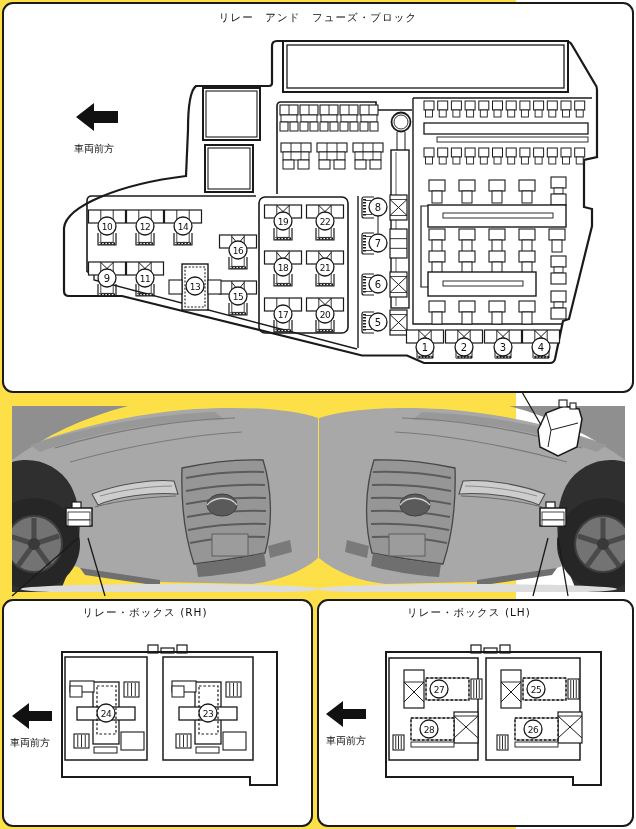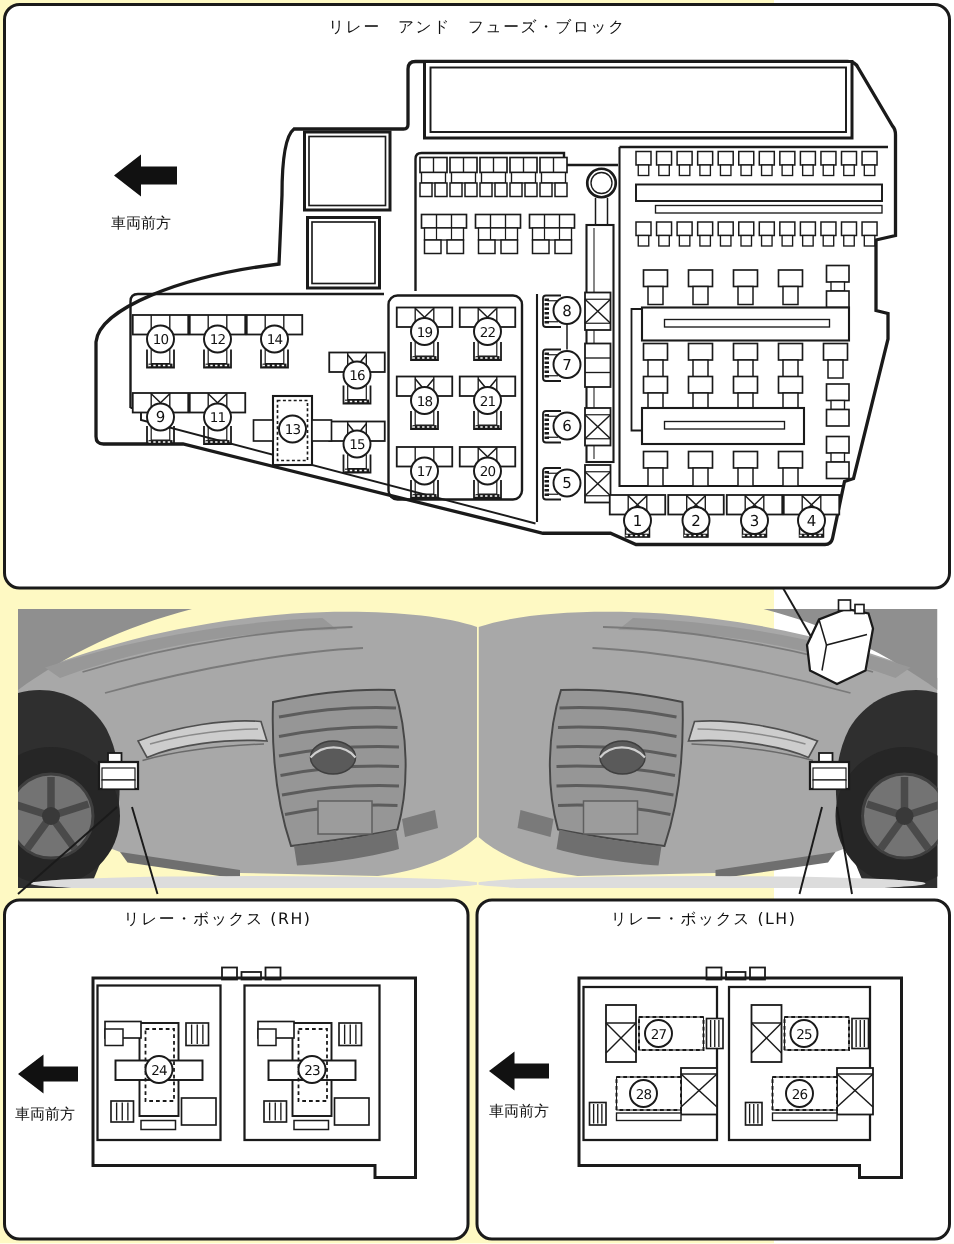--- a/index.html
+++ b/index.html
@@ -1,16 +1,16 @@
 <!DOCTYPE html>
 <html><head>
 <meta charset="utf-8">
 <style>
   html,body{margin:0;padding:0;background:#ffffff;}
-  .stage{position:relative;width:516px;height:829px;background:#fef9c3;font-family:"DejaVu Sans",sans-serif;}
+  .stage{position:relative;width:516px;height:829px;background:#fde047;font-family:"DejaVu Sans",sans-serif;}
   svg{display:block;}
   text{fill:#111;font-family:"DejaVu Sans",sans-serif;}
   .title{font-size:10.5px;letter-spacing:1px;text-anchor:middle;}
   .label{font-size:10px;text-anchor:middle;}
   .callout-num{text-anchor:middle;}
 </style>
 </head>
 <body>
 
 <div class="stage">

